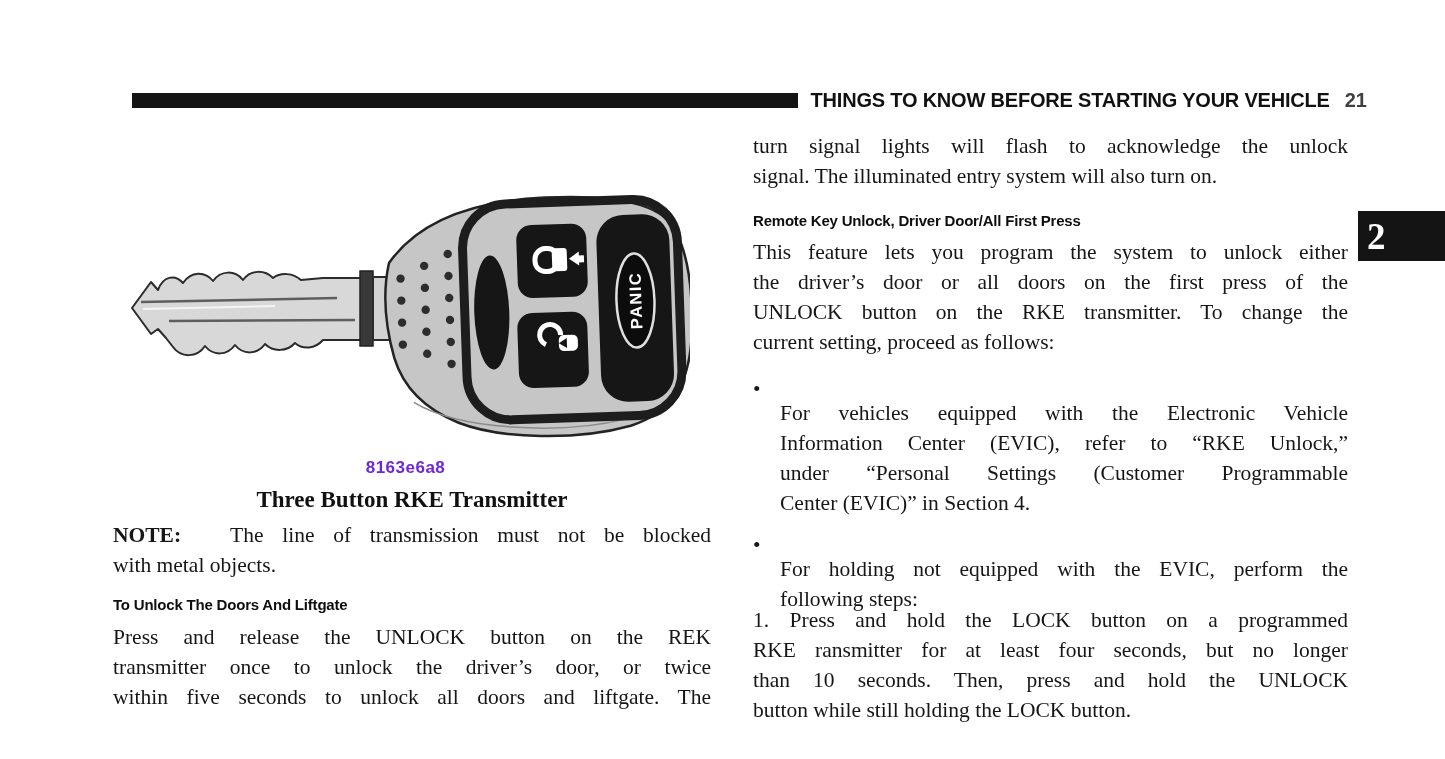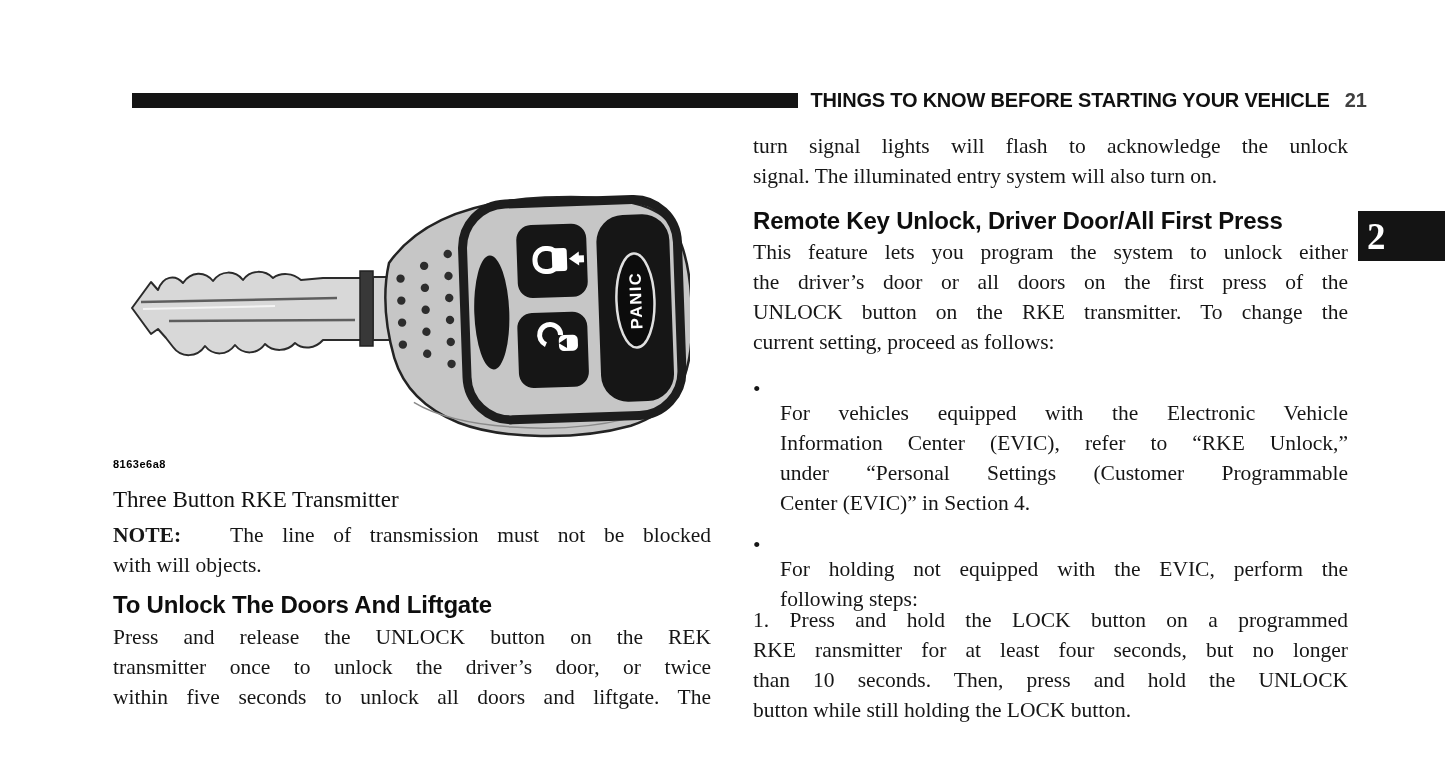--- a/index.html
+++ b/index.html
@@ -20,31 +20,31 @@
   .header-title{font-weight:bold;font-size:20px;white-space:nowrap;letter-spacing:-0.2px;color:#111;}
   .header-page-number{font-weight:bold;font-size:20px;margin-left:15px;color:#404040;}
 
   
   .section-tab{left:1358px;top:211px;width:87px;height:50px;background:#141414;
     display:flex;align-items:center;padding-left:9px;box-sizing:border-box;}
   .section-tab span{color:#fff;font-weight:bold;font-size:37px;line-height:1;}
 
   
   .key-figure{left:125px;top:192px;width:565px;height:252px;}
-  .fig-code{left:113px;top:458px;width:585px;text-align:left;
-    font-weight:bold;font-size:11px;letter-spacing:.5px;color:#000000;}
-  .fig-caption{left:113px;top:487px;width:598px;
-    font-weight:normal;font-size:23px;color:#111;}
+  .fig-code{left:113px;top:458px;width:585px;text-align:center;
+    font-weight:bold;font-size:17px;letter-spacing:.5px;color:#6d28d9;}
+  .fig-caption{left:113px;top:487px;width:598px;text-align:center;
+    font-weight:bold;font-size:23px;color:#111;}
 
   
   .note-para{left:113px;top:520px;width:598px;}
   .note-line1{display:flex;gap:36px;}
   .note-label{font-weight:bold;margin-right:13px;white-space:nowrap;}
   .note-line1 .jline{flex:1;}
-  .heading-sans{font-weight:bold;font-size:24px;line-height:26px;letter-spacing:-0.2px;color:#0e0e0e;white-space:nowrap;}
+  .heading-sans{font-weight:bold;font-size:15px;line-height:26px;letter-spacing:-0.2px;color:#0e0e0e;white-space:nowrap;}
   .heading-left{left:113px;top:592px;width:598px;}
   .para-left{left:113px;top:622px;width:598px;}
 
   
   .intro-right{left:753px;top:131px;width:595px;}
   .heading-right{left:753px;top:208px;width:640px;}
   .para-right{left:753px;top:237px;width:595px;}
   .bullet-list{left:753px;top:374px;width:595px;}
   .bullet-item{display:flex;}
   .bullet-item + .bullet-item{margin-top:12px;}
@@ -134,21 +134,21 @@
 </svg>
 
 <div class="abs fig-code sans">8163e6a8</div>
 <div class="abs fig-caption">Three Button RKE Transmitter</div>
 
 <div class="abs note-para body-text">
   <div class="note-line1">
     <span class="note-label">NOTE:</span>
     <div class="jline">The line of transmission must not be blocked</div>
   </div>
-  <div>with will objects.</div>
+  <div>with metal objects.</div>
 </div>
 
 <h2 class="abs heading-left heading-sans sans" style="margin:0;">To Unlock The Doors And Liftgate</h2>
 <div class="abs para-left body-text">
     <div class="jline">Press and release the UNLOCK button on the REK</div>
     <div class="jline">transmitter once to unlock the driver’s door, or twice</div>
     <div class="jline">within five seconds to unlock all doors and liftgate. The</div>
   </div>
 
 <div class="abs intro-right body-text">

